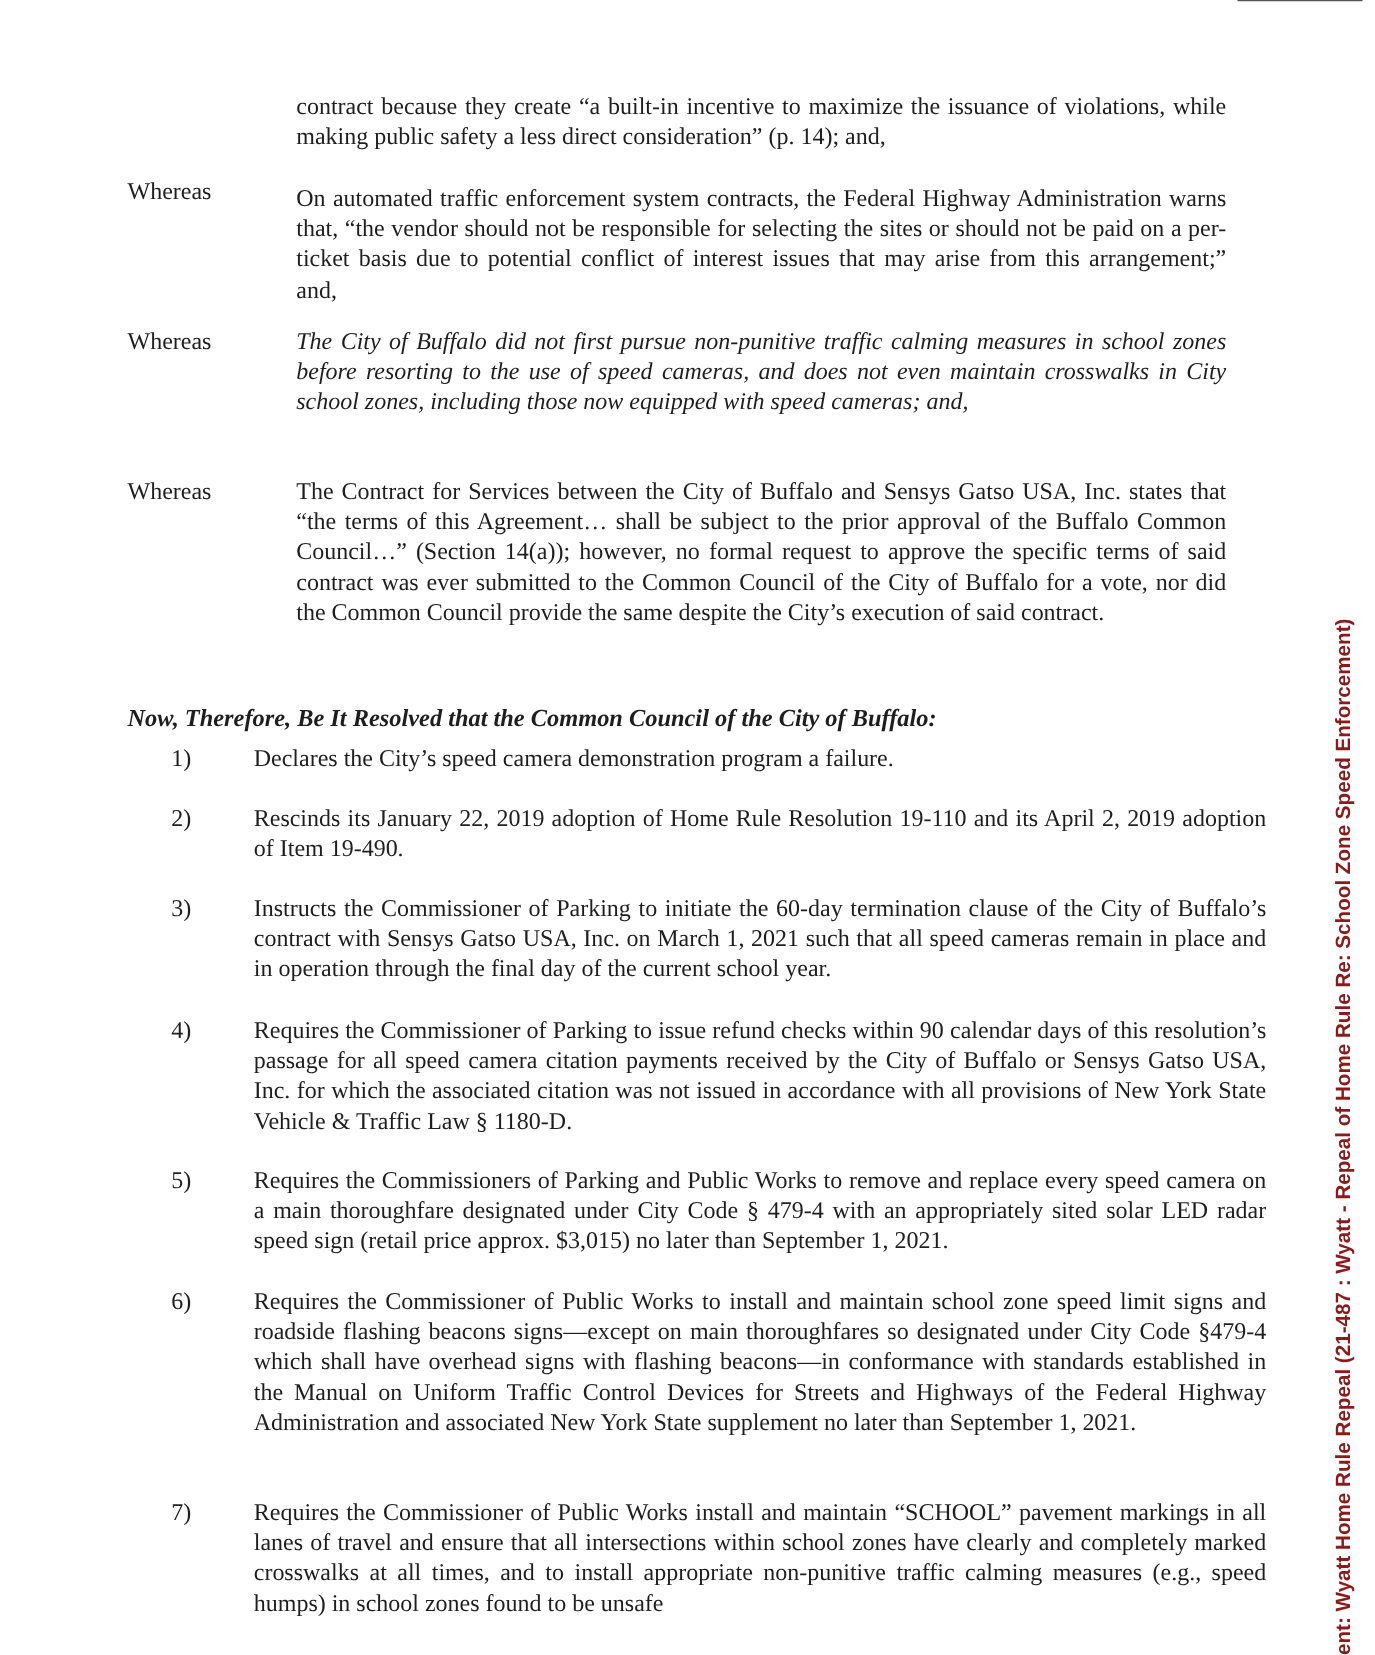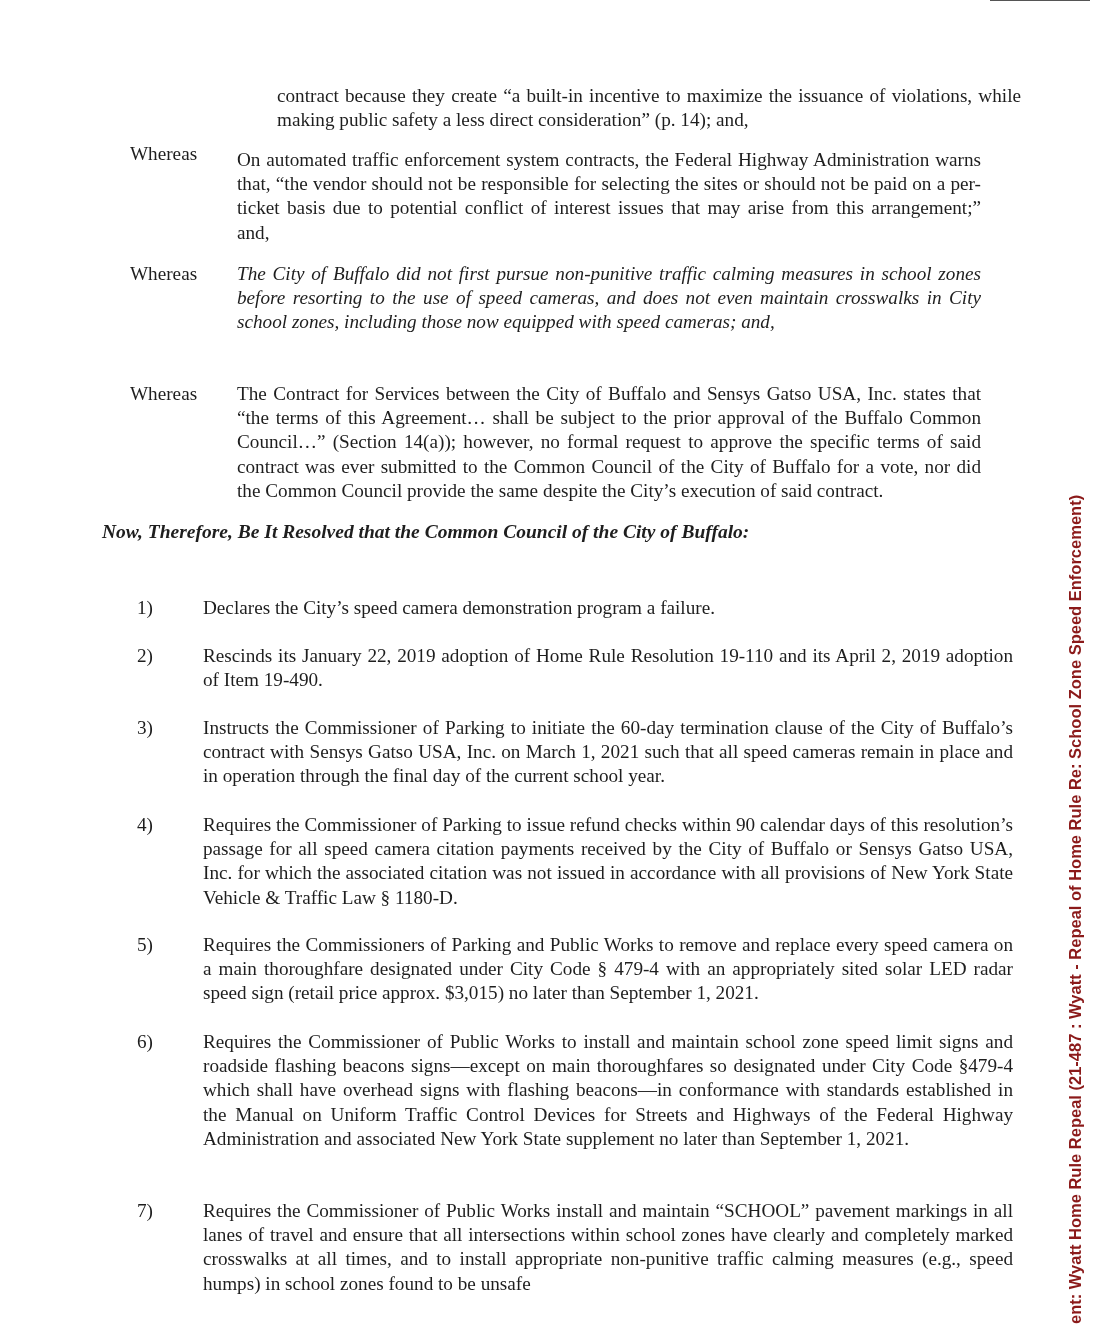--- a/index.html
+++ b/index.html
@@ -5,42 +5,42 @@
   html, body { margin:0; padding:0; }
   body {
     width:1100px; height:1324px; overflow:hidden; position:relative;
     background:#ffffff; color:#1e1e1e;
     font-family: "Liberation Serif", "DejaVu Serif", serif;
   }
   .topline { position:absolute; left:990px; top:0; width:100px; height:1px; background:#555; }
   .page { position:absolute; left:0; top:0; width:1000px; }
   .text { font-size:19.2px; line-height:24.2px; text-align:justify; }
   .block { position:absolute; }
-  .whereas-label { position:absolute; left:102px; font-size:19.2px; line-height:24.2px;margin-left:28px; }
+  .whereas-label { position:absolute; left:102px; font-size:19.2px; line-height:24.2px; }
   .whereas-body { position:absolute; left:237px; width:744px; }
-  .resolved { position:absolute; left:102px; top:520px; font-size:19.5px; font-weight:bold; font-style:italic; line-height:24px; }
+  .resolved { position:absolute; left:102px; top:564px; font-size:19.5px; font-weight:bold; font-style:italic; line-height:24px; }
   .item { position:absolute; left:137px; width:844px; }
   .item-num { position:absolute; left:0; top:0; font-size:19.2px; line-height:24.2px; }
   .item-body { position:absolute; left:34px; width:810px;margin-left:32px; }
   .sidebar {
     position:absolute; left:1064px; top:1324px;
     transform-origin: 0 0; transform: rotate(-90deg);
     white-space:nowrap; color:#8b1a1a;
     font-family: "Liberation Sans", "DejaVu Sans", sans-serif;
     font-weight:bold; font-size:16.5px; line-height:22px;
   }
 </style>
 </head>
 <body>
 
 <div class="topline"></div>
 
 <div class="page">
 
-  <div class="block whereas-body text" style="top:84px;margin-left:40px;">contract because they create “a built-in incentive to maximize the issuance of violations, while making public safety a less direct consideration” (p. 14); and,</div>
+  <div class="block whereas-body text" style="top:74px;">contract because they create “a built-in incentive to maximize the issuance of violations, while making public safety a less direct consideration” (p. 14); and,</div>
 
   <div class="whereas-label" style="top:142px;">Whereas</div>
   <div class="whereas-body text" style="top:148px;">On automated traffic enforcement system contracts, the Federal Highway Administration warns that, “the vendor should not be responsible for selecting the sites or should not be paid on a per-ticket basis due to potential conflict of interest issues that may arise from this arrangement;” and,</div>
 
   <div class="whereas-label" style="top:262px;">Whereas</div>
   <div class="whereas-body text" style="top:262px;font-style:italic;">The City of Buffalo did not first pursue non-punitive traffic calming measures in school zones before resorting to the use of speed cameras, and does not even maintain crosswalks in City school zones, including those now equipped with speed cameras; and,</div>
 
   <div class="whereas-label" style="top:382px;">Whereas</div>
   <div class="whereas-body text" style="top:382px;">The Contract for Services between the City of Buffalo and Sensys Gatso USA, Inc. states that “the terms of this Agreement… shall be subject to the prior approval of the Buffalo Common Council…” (Section 14(a)); however, no formal request to approve the specific terms of said contract was ever submitted to the Common Council of the City of Buffalo for a vote, nor did the Common Council provide the same despite the City’s execution of said contract.</div>
 

